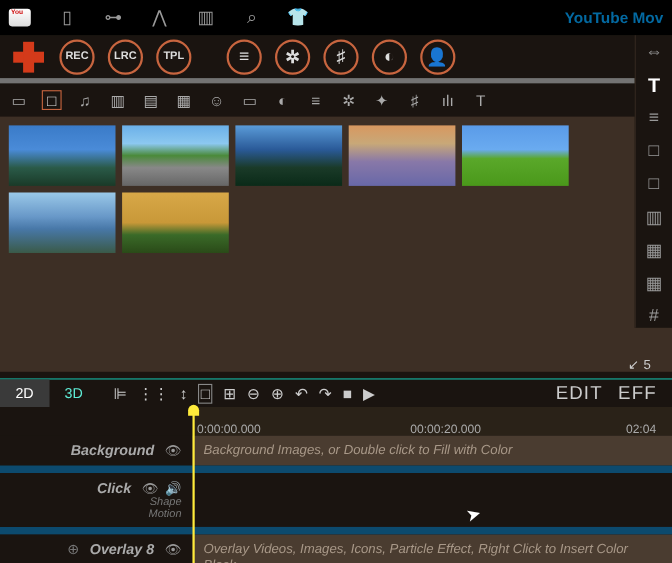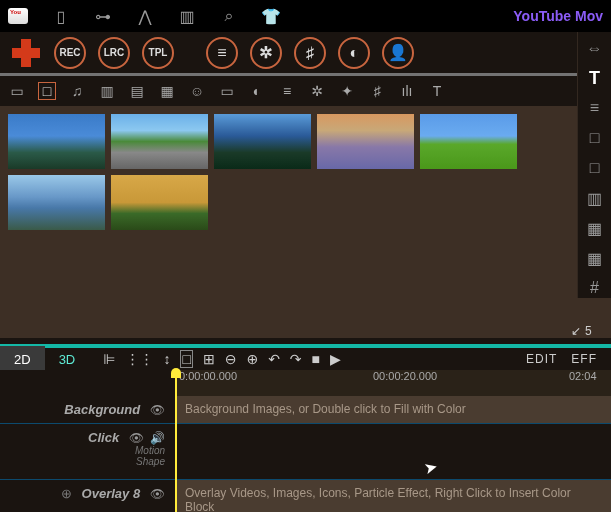--- a/index.html
+++ b/index.html
@@ -1,22 +1,22 @@
 <!DOCTYPE html>
 <html><head>
 <meta charset="utf-8">
 <style>
 *{margin:0;padding:0;box-sizing:border-box;font-family:Arial,sans-serif;user-select:none}
 body{width:611px;height:512px;background:#1a1410;overflow:hidden;position:relative;color:#ccc}
 .topbar{height:32px;background:#000;display:flex;align-items:center;padding:0 8px;gap:24px}
 .topbar .logo{width:20px;height:16px;background:linear-gradient(#fff,#ddd);border-radius:3px;position:relative}
 .topbar .logo::after{content:"You";position:absolute;font-size:6px;color:#c00;top:1px;left:2px;font-weight:bold}
 .topbar .ticon{width:18px;height:18px;display:flex;align-items:center;justify-content:center;font-size:16px;color:#999;cursor:pointer}
-.topbar .title{color:#8b5cf6;font-weight:bold;font-size:14px;margin-left:auto;white-space:nowrap}
-.circlebar{height:44px;background:#1a1410;display:flex;align-items:center;padding:0 10px;gap:12px;border-bottom:3px solid #737373}
+.topbar .title{color:#0369a1;font-weight:bold;font-size:14px;margin-left:auto;white-space:nowrap}
+.circlebar{height:44px;background:#1a1410;display:flex;align-items:center;padding:0 10px;gap:12px;border-bottom:5px solid #737373}
 .plus{width:32px;height:32px;position:relative}
 .plus::before,.plus::after{content:"";position:absolute;background:#d43a1a}
 .plus::before{width:28px;height:10px;top:11px;left:2px}
 .plus::after{width:10px;height:28px;top:2px;left:11px}
 .circ{width:32px;height:32px;border-radius:50%;border:2px solid #c8653f;display:flex;align-items:center;justify-content:center;font-size:10px;color:#ddd;cursor:pointer;font-weight:bold}
 .circ.i{font-size:16px}
 .toolbar{height:30px;background:#1a1410;display:flex;align-items:center;padding:0 8px;gap:12px}
 .tbtn{width:18px;height:18px;display:flex;align-items:center;justify-content:center;color:#aaa;font-size:14px;cursor:pointer}
 .tbtn.active{border:1px solid #c8653f;color:#ddd}
 .media-area{background:#3d2f25;padding:8px;height:232px;display:flex;flex-wrap:wrap;gap:6px;align-content:flex-start}
@@ -25,40 +25,40 @@
 .thumb.road{background:linear-gradient(180deg,#6bb0e8 0%,#8cc8f0 30%,#4a8a3a 50%,#888 70%,#666 100%)}
 .thumb.mtn{background:linear-gradient(180deg,#5a9bd8 0%,#2a5a98 40%,#1a3a28 70%,#0a2a18 100%)}
 .thumb.rainbow{background:linear-gradient(180deg,#d89860 0%,#c8a878 30%,#8878a8 60%,#6868a8 100%)}
 .thumb.field{background:linear-gradient(180deg,#5a9be8 0%,#6aabf0 40%,#5aa82a 55%,#4a981a 100%)}
 .thumb.lake{background:linear-gradient(180deg,#9ac8e8 0%,#6898c8 40%,#4878a8 60%,#3a5a48 100%)}
 .thumb.temple{background:linear-gradient(180deg,#d8a848 0%,#c89838 50%,#3a6a28 70%,#2a4a18 100%)}
 .rightcol{position:absolute;right:0;top:32px;width:34px;background:#1a1410;border-left:1px solid #332820;display:flex;flex-direction:column;align-items:center;gap:10px;padding-top:6px}
 .rightcol .ric{width:20px;height:20px;display:flex;align-items:center;justify-content:center;color:#999;font-size:16px;cursor:pointer}
 .rightcol .T{font-weight:bold;color:#fff;font-size:18px}
 .zoomrow{position:absolute;right:0;top:318px;height:26px;width:40px;display:flex;align-items:center;color:#ccc;font-size:12px;gap:4px}
-.timelinebar{position:absolute;top:344px;left:0;right:0;height:26px;background:#1a1410;display:flex;align-items:center;border-top:4px solid #14b8a6}
+.timelinebar{position:absolute;top:344px;left:0;right:0;height:26px;background:#1a1410;display:flex;align-items:center;border-top:1px solid #14b8a6}
 .tab{padding:0 14px;height:26px;display:flex;align-items:center;font-size:13px;color:#5eead4;cursor:pointer}
 .tab.active{background:#3a3a3a;color:#fff}
 .tctrls{display:flex;align-items:center;gap:10px;margin-left:14px}
 .tctrl{color:#ccc;font-size:14px;cursor:pointer}
 .tctrl.boxed{border:1px solid #888;padding:0 1px}
-.tedit{margin-left:auto;padding:0 14px;color:#ccc;font-size:12px;cursor:pointer;letter-spacing:1px}
+.tedit{margin-left:auto;padding:0 14px;color:#ccc;font-size:17px;cursor:pointer;letter-spacing:1px}
 .ruler{position:absolute;top:370px;left:0;right:0;height:26px;background:#2a2218;display:flex}
 .ruler .trackhead{width:175px;background:#1a1410}
 .ruler .ticks{flex:1;position:relative;font-size:11px;color:#aaa}
-.ruler .tk{position:absolute;top:0}
+.ruler .tk{position:absolute;top:15px}
 .playhead{position:absolute;top:370px;left:175px;width:2px;bottom:0;background:#ffeb3b;z-index:5}
 .playhead::before{content:"";position:absolute;top:-2px;left:-4px;width:10px;height:10px;background:#ffeb3b;border-radius:50% 50% 0 0}
 .tracks{position:absolute;top:396px;left:0;right:0;bottom:0;background:#1a1410}
-.track{display:flex;border-bottom:1px solid #0c4a6e}
+.track{display:flex;border-bottom:7px solid #0c4a6e}
 .trackhead2{width:175px;background:#1a1410;text-align:right;padding:6px 10px;font-style:italic;color:#999;font-size:13px}
 .trackhead2 .tname{font-weight:bold;color:#aaa}
 .trackhead2 .ticons{display:inline-flex;gap:6px;margin-left:6px;font-style:normal;font-size:12px}
 .trackhead2 .sub{font-size:10px;color:#777;font-style:italic}
-.trackbody{flex:1;background:#4a3c30;padding:6px 10px;color:#a89888;font-size:12px;position:relative}
+.trackbody{flex:1;background:#4a3c30;padding:6px 10px;font-style:italic;color:#a89888;font-size:12px;position:relative}
 .track.bg .trackbody{background:#4a3c30}
 .track.vid{height:56px}
 .cursor{position:absolute;top:458px;left:424px;font-size:16px;color:#fff;z-index:10;transform:rotate(-15deg)}
 </style>
 </head>
 <body>
 
 <div class="topbar">
   <div class="logo"></div>
   <div class="ticon">▯</div>
@@ -171,22 +171,22 @@
     </div>
     <div class="trackbody">Background Images, or Double click to Fill with Color</div>
   </div>
   <div class="track vid">
     <div class="trackhead2">
       <span class="tname">Click</span>
       <span class="ticons">
           <span>👁</span>
           <span>🔊</span>
         </span>
+      <div class="sub">Shape</div>
       <div class="sub">Motion</div>
-      <div class="sub">Shape</div>
     </div>
   </div>
   <div class="track">
     <div class="trackhead2">
       <span style="font-style:normal;color:#777;margin-right:6px">⊕</span>
       <span class="tname">Overlay 8</span>
       <span class="ticons">
           <span>👁</span>
         </span>
     </div>

